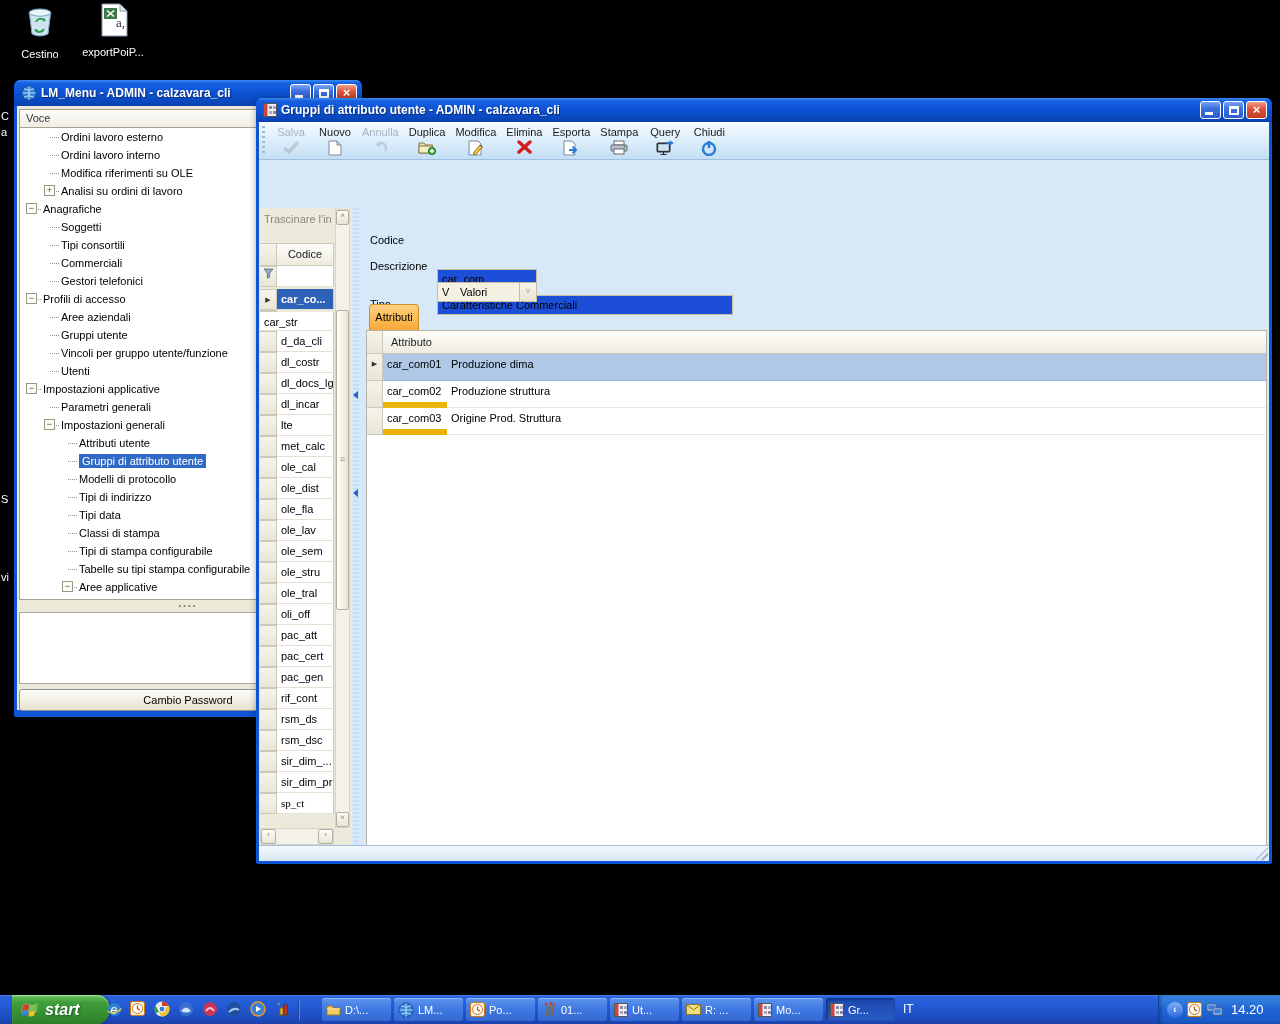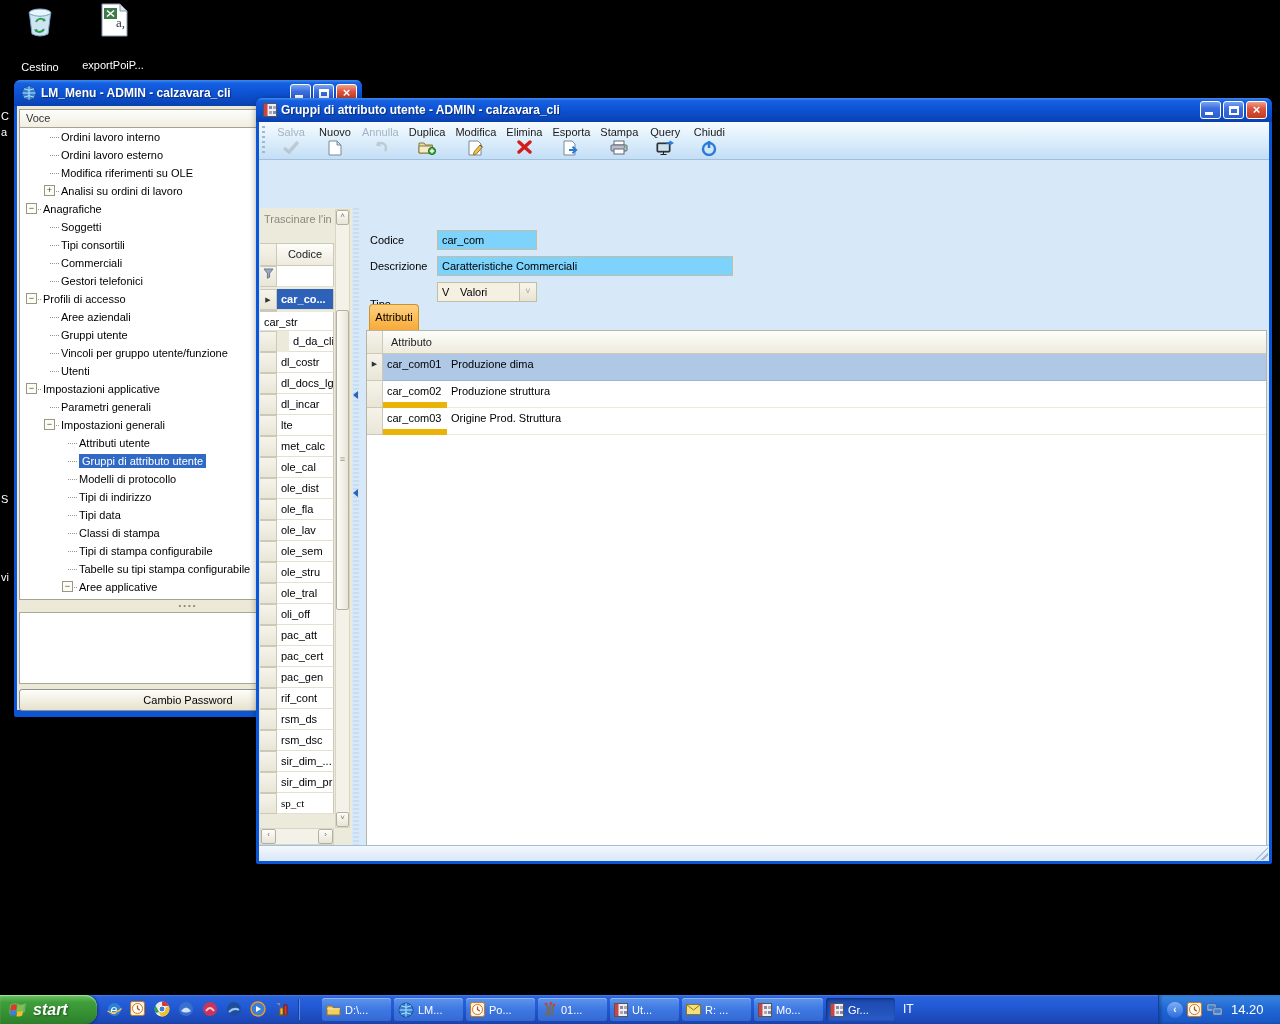--- a/index.html
+++ b/index.html
@@ -3,21 +3,21 @@
 <meta charset="utf-8">
 <style>
   * { margin:0; padding:0; box-sizing:border-box; }
   html,body { width:1280px; height:1024px; overflow:hidden; }
   body { font-family:"Liberation Sans", sans-serif; font-size:11px; background:#000; }
   #screen { position:absolute; inset:0; width:1280px; height:1024px; background:#000; overflow:hidden; }
   .icon svg { display:block; }
 
   
   .desk-icon { position:absolute; width:70px; text-align:center; color:#fff; cursor:default; }
-  .desk-icon .dlabel { display:block; margin-top:20px; text-shadow:1px 1px 2px #000; font-size:11px; }
+  .desk-icon .dlabel { display:block; margin-top:7px; text-shadow:1px 1px 2px #000; font-size:11px; }
   .desk-icon .icon { display:inline-block; }
   .edge-frag { position:absolute; left:1px; color:#fff; font-size:11px; text-shadow:1px 1px 1px #000; }
 
   
   .xp-win { position:absolute; background:#0c55d4; border-radius:7px 7px 2px 2px;
             box-shadow:2px 3px 8px rgba(0,0,0,.55); }
   .titlebar { position:absolute; left:0; right:0; top:0; height:26px; border-radius:6px 6px 0 0;
               background:linear-gradient(180deg,#3d8bf2 0%,#1660e0 12%,#0d54d6 45%,#0a47bd 85%,#0940ad 100%);
               display:flex; align-items:center; padding:0 5px; }
   .titlebar .ticon { margin:0 4px 0 2px; }
@@ -103,22 +103,22 @@
   #lp-square { position:absolute; left:77px; top:646px; width:14px; height:14px; background:#fff; border:1px solid #b0ac9c; }
 
   
   #v-splitter { position:absolute; left:94px; top:48px; width:6px; height:670px;
                 background:repeating-linear-gradient(180deg,#c9ddf0 0 2px,#d7e9f9 2px 4px); cursor:col-resize; }
   .split-arrow { position:absolute; left:0; width:0; height:0; border-top:4px solid transparent; border-bottom:4px solid transparent;
                  border-right:5px solid #2e62b8; }
 
   
   .f-label { position:absolute; left:111px; color:#000; }
-  .f-input { position:absolute; left:178px; height:20px; background:#7dd3fc; border:1px solid #c5bda1;
-             font-family:"Liberation Sans",sans-serif; font-size:11px; color:#000; padding:0 4px; }
+  .f-input { position:absolute; left:178px; height:20px; background:#1d4ed8; border:1px solid #c5bda1;
+             font-family:"Liberation Sans",sans-serif; font-size:11px; color:#000; padding:0 4px;margin-top:39px; }
   #tipo-combo { position:absolute; left:178px; width:100px; height:20px; background:#f5f1e2; border:1px solid #c5bda1;
                 display:flex; align-items:center; }
   #tipo-combo .tcode { padding-left:4px; width:22px; } 
   #tipo-combo .ttext { flex:1; }
   #tipo-dd { width:17px; height:18px; background:linear-gradient(180deg,#f8f6ec,#e8e4d3); border-left:1px solid #c5bda1;
              color:#a8a496; text-align:center; line-height:16px; font-size:9px; }
   #tab-attr { position:absolute; left:110px; top:144px; width:50px; height:26px; border:1px solid #d0931f; border-bottom:none;
               border-radius:4px 4px 0 0; background:linear-gradient(180deg,#fdd084 0%,#fbbc56 55%,#f8a93a 100%);
               text-align:center; line-height:24px; color:#000; cursor:pointer; }
 
@@ -145,21 +145,21 @@
 
   
   #app-status { position:absolute; left:0; right:0; bottom:0; height:16px;
                 background:linear-gradient(180deg,#f3f8fd,#d9e7f6); border-top:1px solid #9ebfdd; }
   #grip { position:absolute; right:1px; bottom:1px; width:13px; height:13px;
           background:repeating-linear-gradient(135deg,transparent 0 3px,#9db8d4 3px 5px); clip-path:polygon(100% 0,100% 100%,0 100%); }
 
   
   #taskbar { position:absolute; left:0; bottom:0; width:1280px; height:29px;
              background:linear-gradient(180deg,#4a80e8 0%,#2a63dc 6%,#2259d4 40%,#1c48b8 88%,#1a41a8 100%); }
-  #start-btn { position:absolute; left:0; top:0; width:97px; height:29px; border-radius:0 12px 12px 0;
+  #start-btn { position:absolute; left:12px; top:0; width:97px; height:29px; border-radius:0 12px 12px 0;
                background:linear-gradient(180deg,#6ec463 0%,#3f9e3b 25%,#348d31 70%,#2c7e2a 100%);
                box-shadow:inset 0 1px 1px #a8e09a, 1px 0 3px rgba(0,0,0,.4); display:flex; align-items:center;
                padding-left:8px; gap:5px; cursor:pointer; }
   #start-btn .slabel { color:#fff; font-weight:bold; font-style:italic; font-size:16px; text-shadow:1px 1px 2px #1d5a1c; }
   #quick-launch { position:absolute; left:102px; top:0; height:29px; display:flex; align-items:center; gap:6px; padding-left:4px; }
   .ql-icon { width:18px; height:18px; cursor:pointer; }
   #ql-sep { position:absolute; left:298px; top:4px; bottom:4px; width:1px; background:#1a3f9e; box-shadow:1px 0 0 #5c8aea; }
   .task-btn { position:absolute; top:3px; height:23px; width:69px; border-radius:3px;
               background:linear-gradient(180deg,#5d95ec 0%,#3e78e2 50%,#3569d2 100%);
               box-shadow:inset 0 1px 0 #8cb4f4; color:#fff; display:flex; align-items:center; gap:4px;
@@ -226,22 +226,22 @@
             <span class="g-max"></span>
           </span>
         <span class="tb-btn close">
             <span class="g-x">×</span>
           </span>
       </span>
     </div>
     <div id="menu-body">
       <div id="voce-hdr">Voce</div>
       <div id="tree">
+          <div class="titem lvl2"><span class="dash"></span><span class="tlabel">Ordini lavoro esterno</span></div>
           <div class="titem lvl2"><span class="dash"></span><span class="tlabel">Ordini lavoro interno</span></div>
-          <div class="titem lvl2"><span class="dash"></span><span class="tlabel">Ordini lavoro esterno</span></div>
           <div class="titem lvl2"><span class="dash"></span><span class="tlabel">Modifica riferimenti su OLE</span></div>
           <div class="titem lvl2"><span class="dash"></span><span class="exp">+</span><span class="tlabel">Analisi su ordini di lavoro</span></div>
           <div class="titem lvl1"><span class="dash"></span><span class="exp">−</span><span class="tlabel">Anagrafiche</span></div>
           <div class="titem lvl2"><span class="dash"></span><span class="tlabel">Soggetti</span></div>
           <div class="titem lvl2"><span class="dash"></span><span class="tlabel">Tipi consortili</span></div>
           <div class="titem lvl2"><span class="dash"></span><span class="tlabel">Commerciali</span></div>
           <div class="titem lvl2"><span class="dash"></span><span class="tlabel">Gestori telefonici</span></div>
           <div class="titem lvl1"><span class="dash"></span><span class="exp">−</span><span class="tlabel">Profili di accesso</span></div>
           <div class="titem lvl2"><span class="dash"></span><span class="tlabel">Aree aziendali</span></div>
           <div class="titem lvl2"><span class="dash"></span><span class="tlabel">Gruppi utente</span></div>
@@ -357,21 +357,21 @@
           </div>
           <div id="lp-rows">
               <div class="lp-row sel" style="top: 81px; height: 21px;">
                 <span class="lp-ind">▶</span>
                 <span class="lp-cell">car_co...</span>
               </div>
               <div class="lp-row" style="top: 102px; height: 21px; flex-direction: column;">
                 <span class="lp-ind"></span>
                 <span class="lp-cell">car_str</span>
               </div>
-              <div class="lp-row" style="top: 123px; height: 21px; gap: 12px;">
+              <div class="lp-row" style="top: 123px; height: 21px;">
                 <span class="lp-ind"></span>
                 <span class="lp-cell">d_da_cli</span>
               </div>
               <div class="lp-row" style="top: 144px; height: 21px;">
                 <span class="lp-ind"></span>
                 <span class="lp-cell">dl_costr</span>
               </div>
               <div class="lp-row" style="top: 165px; height: 21px;">
                 <span class="lp-ind"></span>
                 <span class="lp-cell">dl_docs_lg</span>

